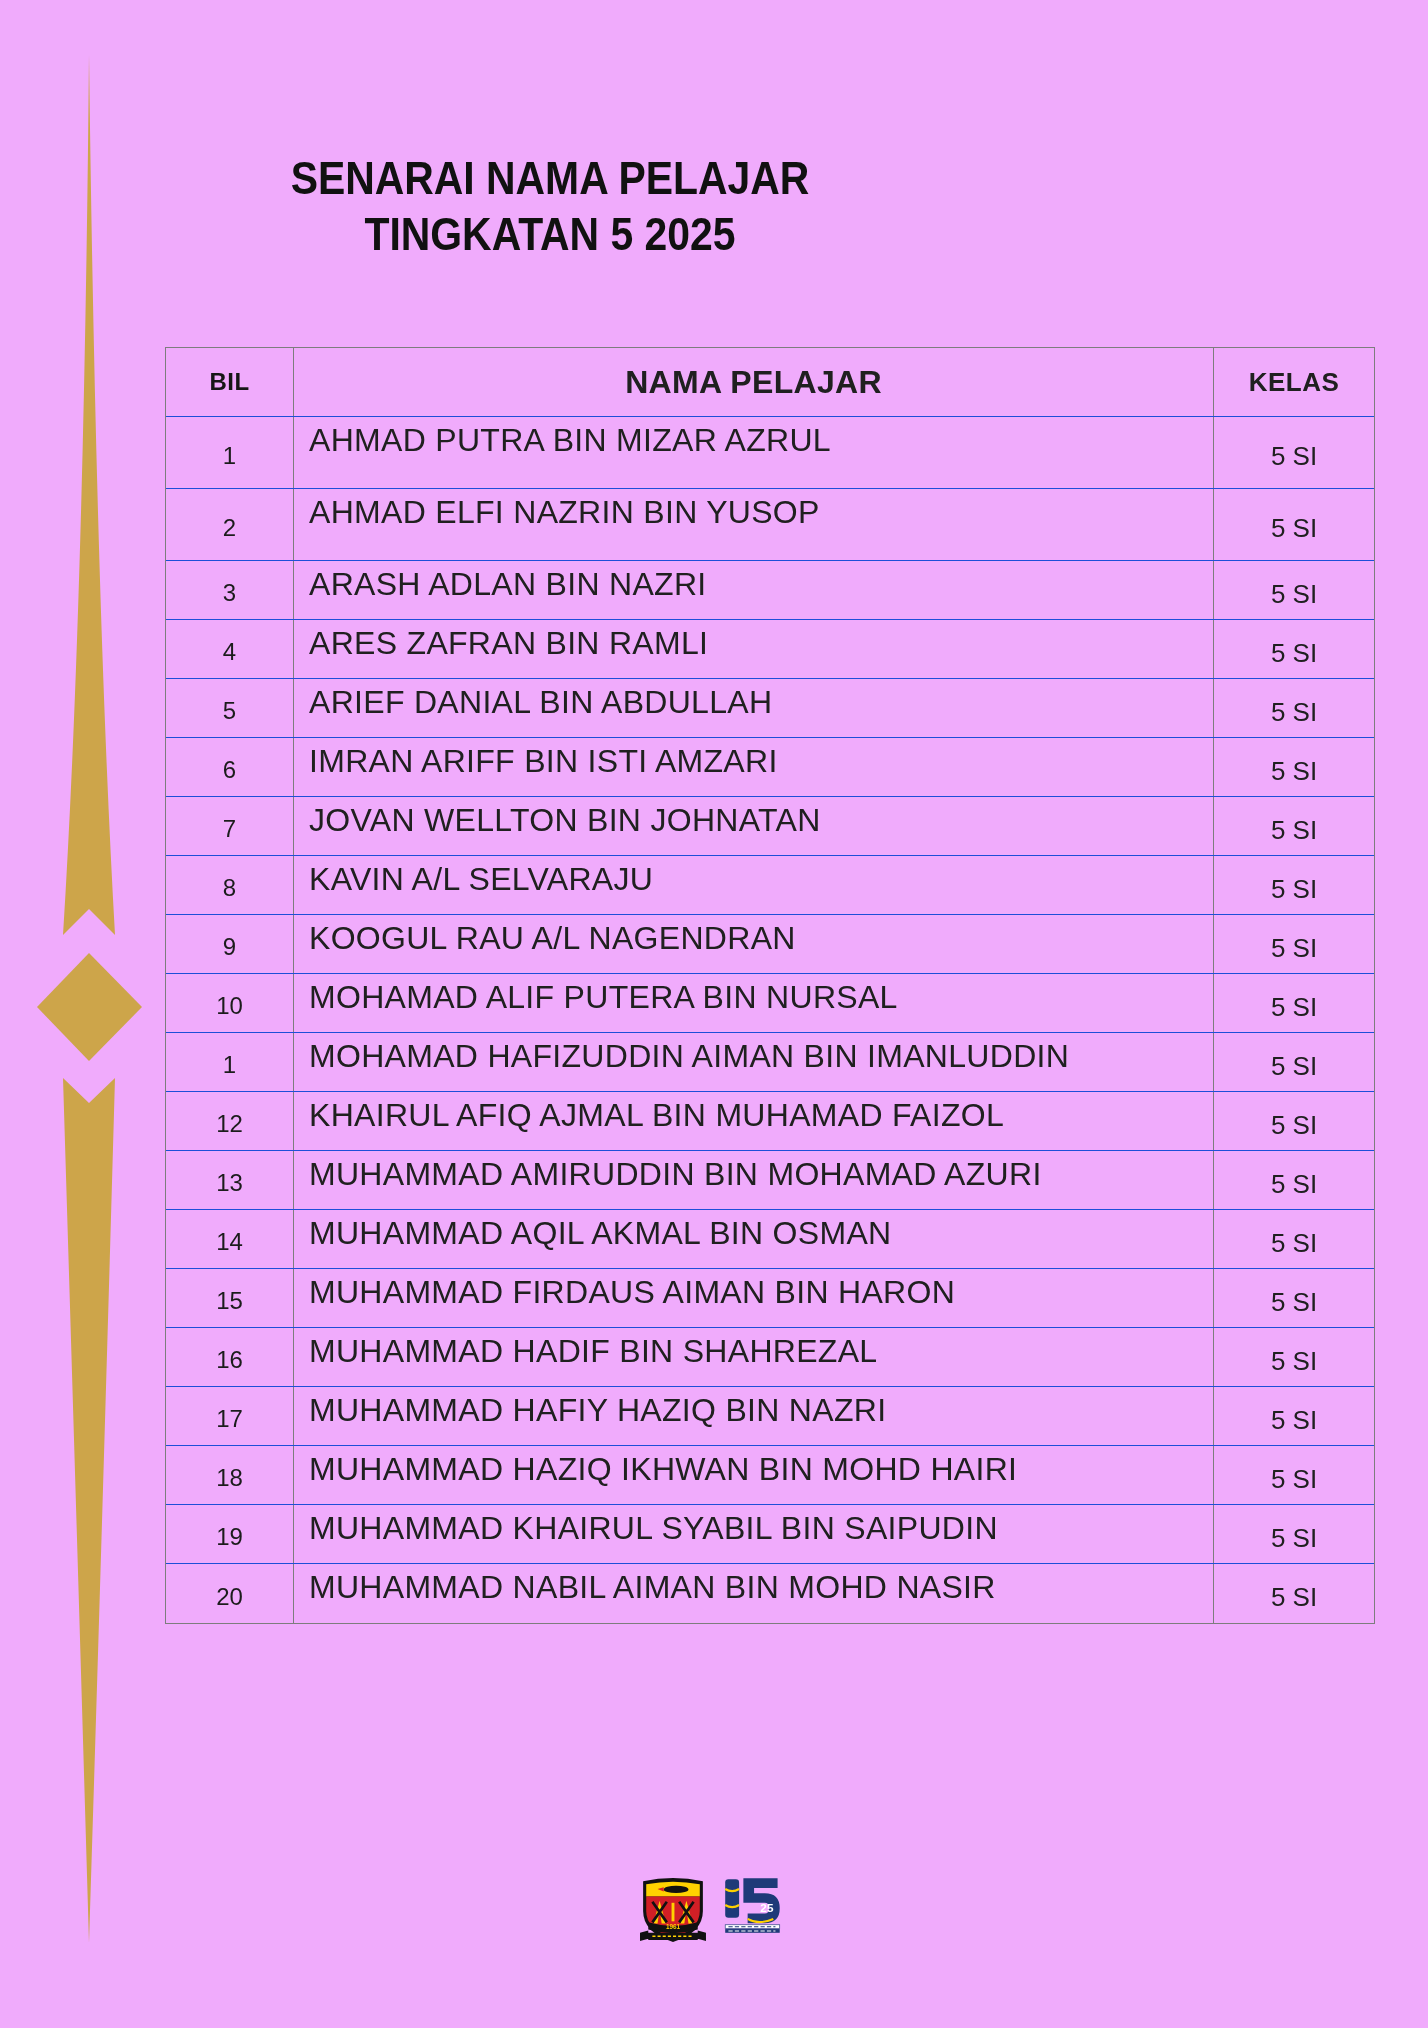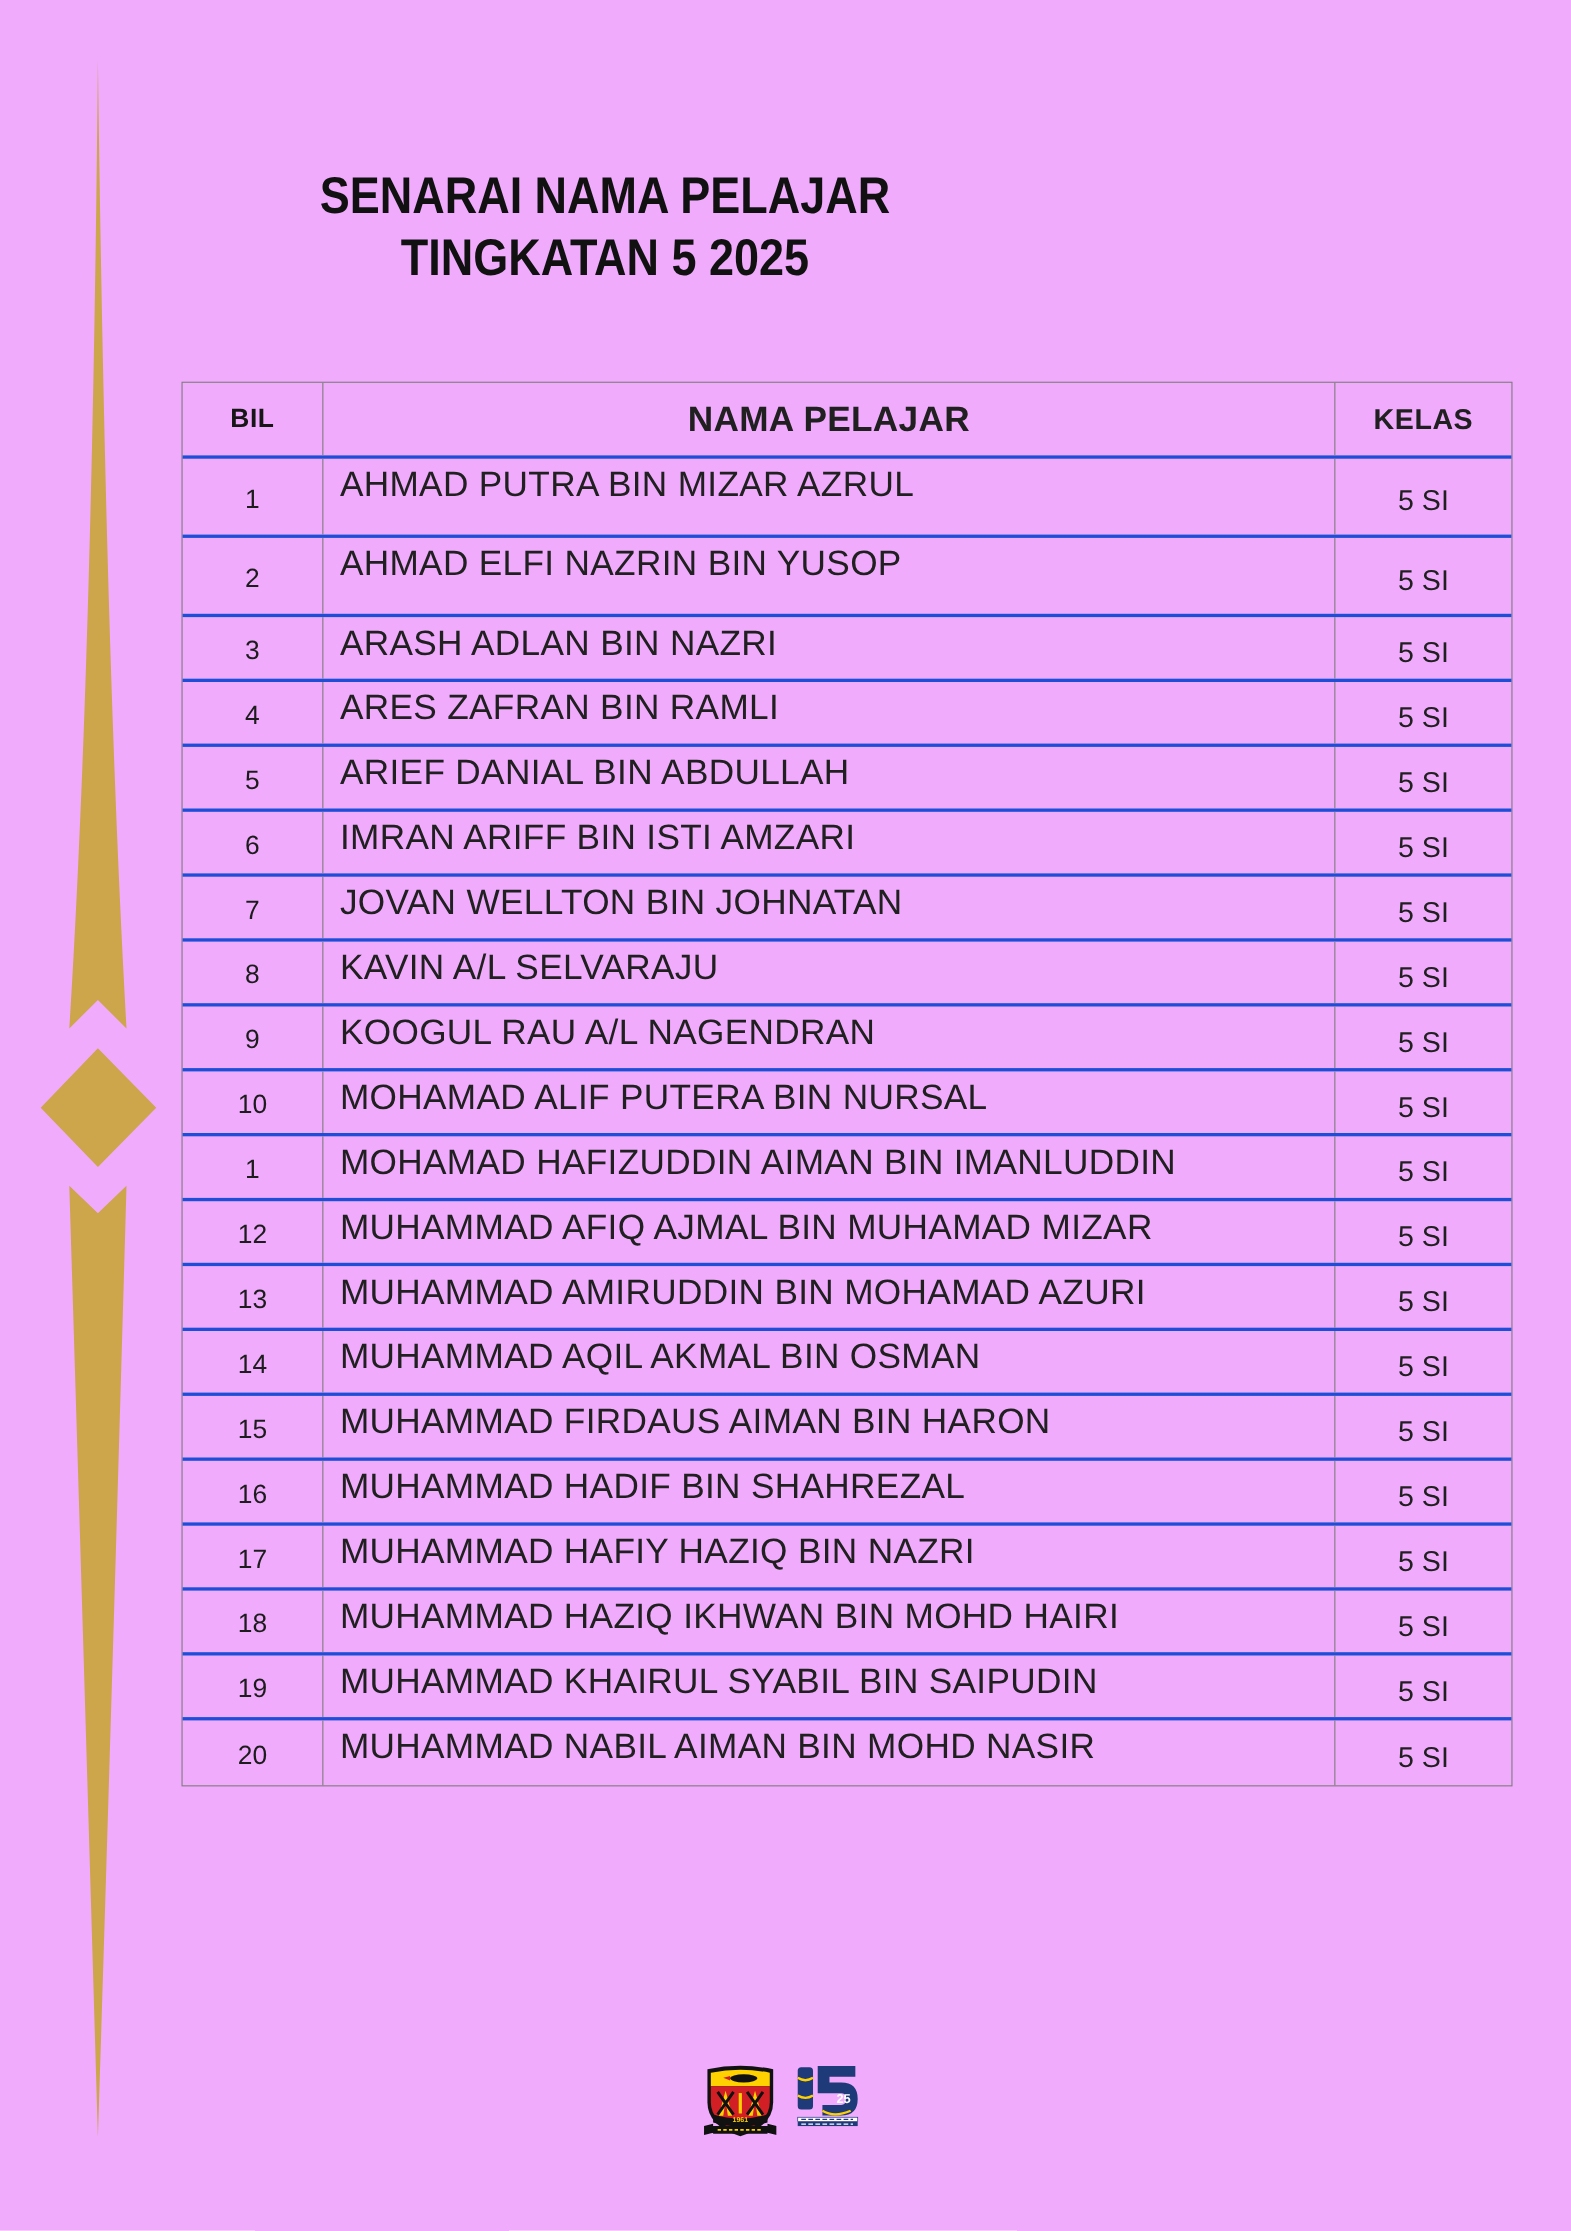--- a/index.html
+++ b/index.html
@@ -39,21 +39,21 @@
   .table{
     position:absolute;
     left:165px; top:347px;
     width:1210px;
     border:1px solid #7d7d7d;
     box-sizing:border-box;
   }
   .tr{
     display:grid;
     grid-template-columns:128px 1fr 160px;
-    border-bottom:3px solid #1d4ed8;
+    border-bottom:1px solid #1d4ed8;
     box-sizing:border-box;
   }
   .tr:last-child{border-bottom:none;}
   .td{
     border-right:1px solid #7d7d7d;
     box-sizing:border-box;
     display:flex;
   }
   .td:last-child{border-right:none;}
 
@@ -189,21 +189,21 @@
     </div>
 
     <div class="tr body-row">
       <div class="td bil">1</div>
       <div class="td nama">MOHAMAD HAFIZUDDIN AIMAN BIN IMANLUDDIN</div>
       <div class="td kelas">5 SI</div>
     </div>
 
     <div class="tr body-row">
       <div class="td bil">12</div>
-      <div class="td nama">MUHAMMAD AFIQ AJMAL BIN MUHAMAD MIZAR</div>
+      <div class="td nama">KHAIRUL AFIQ AJMAL BIN MUHAMAD FAIZOL</div>
       <div class="td kelas">5 SI</div>
     </div>
 
     <div class="tr body-row">
       <div class="td bil">13</div>
       <div class="td nama">MUHAMMAD AMIRUDDIN BIN MOHAMAD AZURI</div>
       <div class="td kelas">5 SI</div>
     </div>
 
     <div class="tr body-row">

